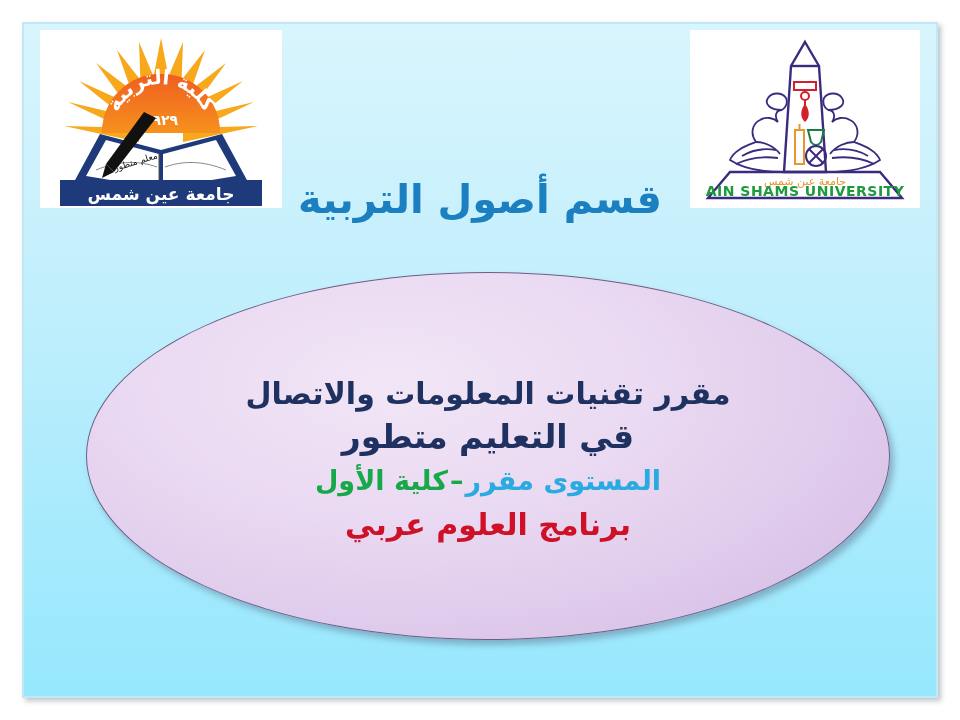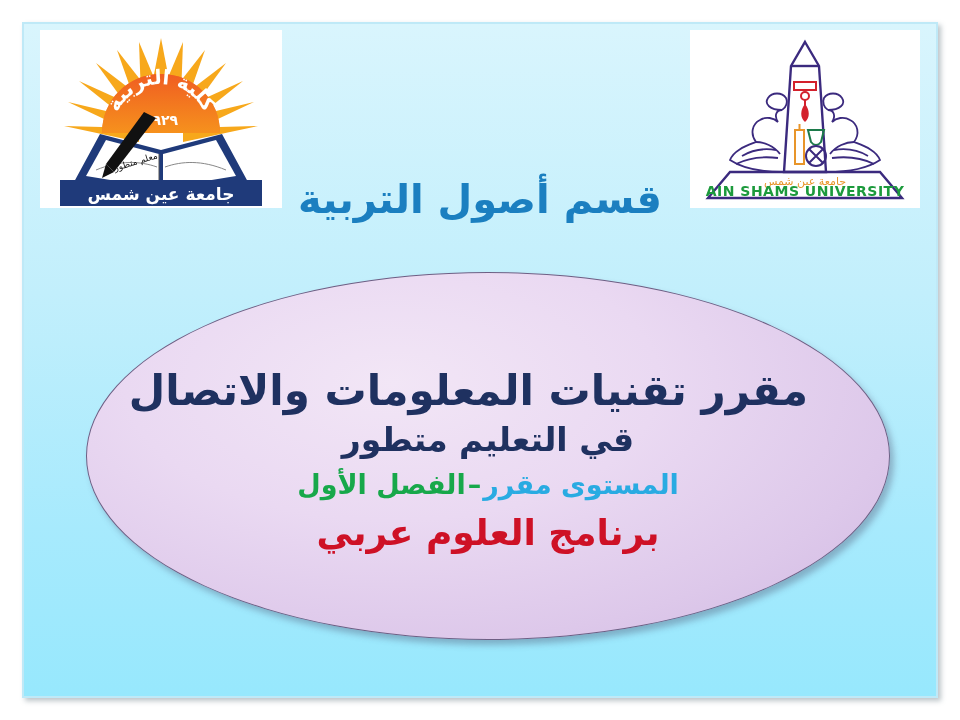--- a/index.html
+++ b/index.html
@@ -95,38 +95,38 @@
     text-align: center;
     direction: rtl;
   }
   .etxt {
     font-family: "DejaVu Sans", "Liberation Sans", sans-serif;
     font-weight: bold;
     line-height: 1.28;
     white-space: nowrap;
   }
   .etxt-title {
-    font-size: 42px;
+    font-size: 30px;
     color: #1F3160;
     margin: 8px 0 2px 0;
   }
   .etxt-title2 {
     font-size: 33px;
     color: #1F3160;
     margin: 0 0 6px 0;
   }
   .etxt-level {
     font-size: 27px;
     margin: 0 0 8px 0;
   }
   .etxt-level .seg-level { color: #29ABE2; }
   .etxt-level .seg-dash  { color: #17A84A; padding: 0 2px; }
   .etxt-level .seg-term  { color: #17A84A; }
   .etxt-program {
-    font-size: 36px;
+    font-size: 30px;
     color: #CE1126;
     margin: 0;
   }
 </style>
 </head>
 <body>
 
 <div class="slide-root">
   <div class="slide-panel">
 
@@ -228,20 +228,20 @@
       </svg>
     </div>
 
     <div class="dept-heading">قسم أصول التربية</div>
 
     <div class="ellipse">
       <div class="ellipse-inner">
         <div class="etxt etxt-title">مقرر تقنيات المعلومات والاتصال</div>
         <div class="etxt etxt-title2">قي التعليم متطور</div>
         <div class="etxt etxt-level">
-          <span class="seg-level">المستوى مقرر</span><span class="seg-dash">–</span><span class="seg-term">الفصل الأول</span>
+          <span class="seg-level">المستوى مقرر</span><span class="seg-dash">–</span><span class="seg-term">كلية الأول</span>
         </div>
         <div class="etxt etxt-program">برنامج العلوم عربي</div>
       </div>
     </div>
 
   </div>
 </div>
 
 </body></html>

